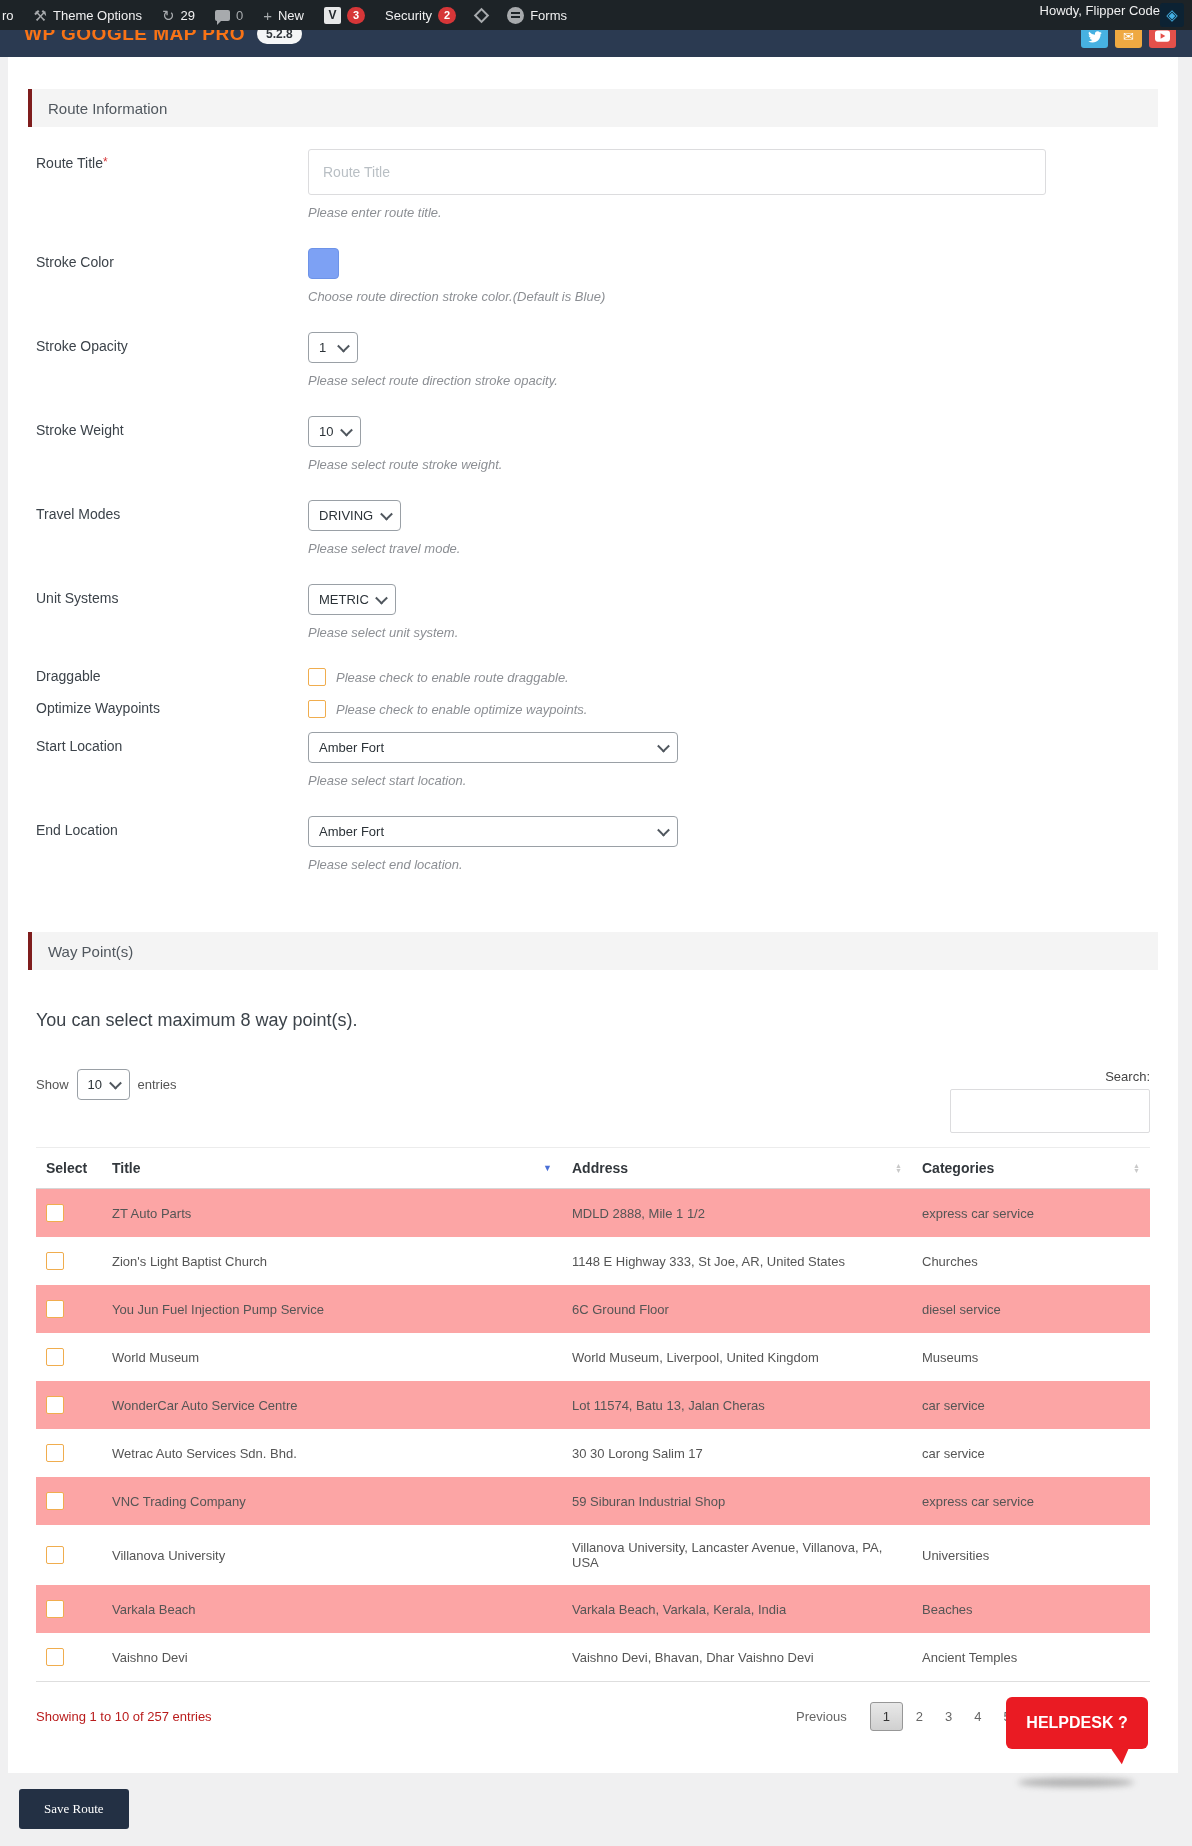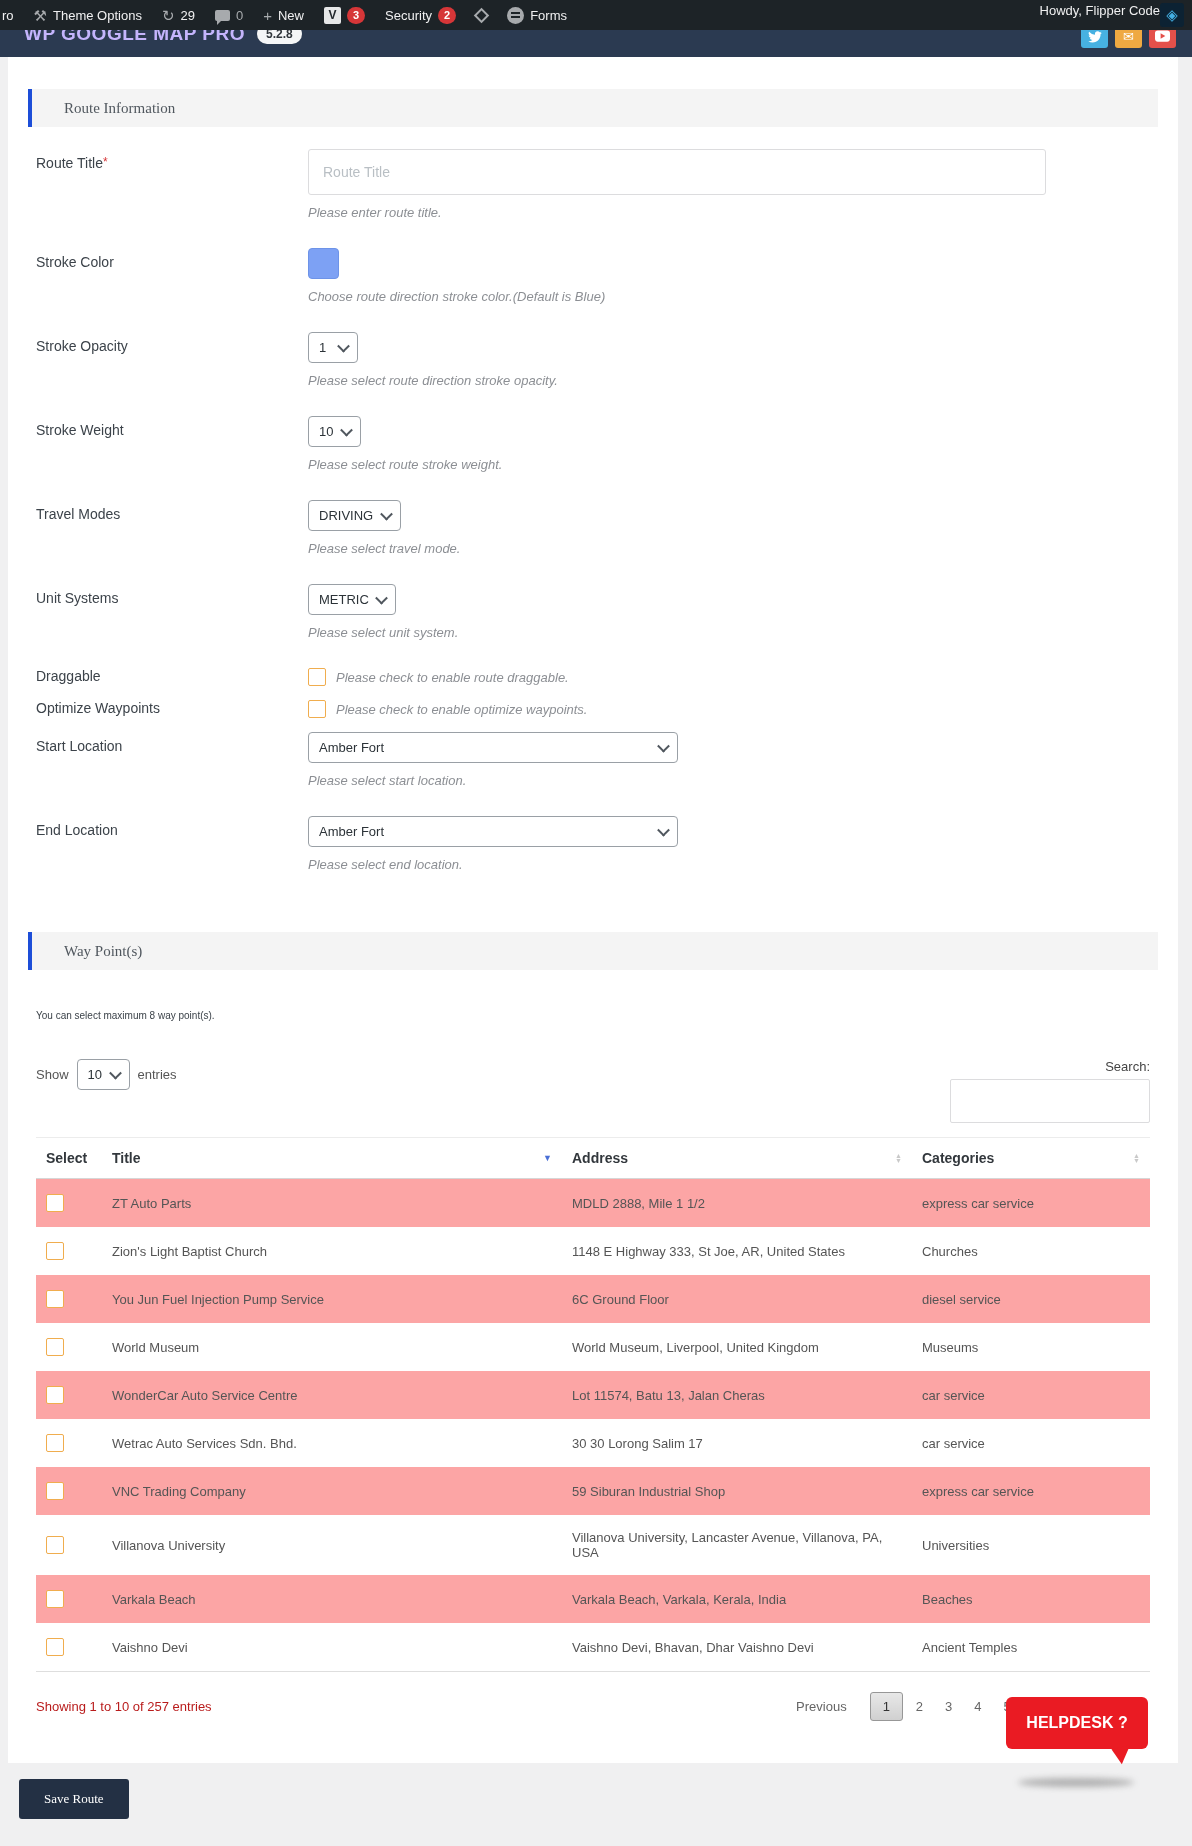--- a/index.html
+++ b/index.html
@@ -20,50 +20,50 @@
   .vc-ico { width:17px; height:17px; background:#e6e7e8; color:#23282d; border-radius:2px; font-weight:bold; font-size:12px; display:flex; align-items:center; justify-content:center; }
   .diamond-ico { width:11px; height:11px; border:2px solid #a7aaad; transform:rotate(45deg); display:inline-block; }
   .forms-ico { width:17px; height:17px; border-radius:50%; background:#a7aaad; position:relative; display:inline-block; }
   .forms-ico:after { content:""; position:absolute; left:4px; top:5px; width:9px; height:2px; background:#1d2327; box-shadow:0 4px 0 #1d2327; }
   .ab-right { display:flex; gap:0; padding-right:8px; }
   .avatar { width:24px; height:24px; border-radius:3px; background:#0c2233; color:#43b0e4; font-size:15px; display:flex; align-items:center; justify-content:center; }
 
   
   #pluginbar { height:27px; background:#2b3a51; overflow:hidden; display:flex; align-items:flex-start; justify-content:space-between; padding:0 16px 0 24px; }
   .pb-left { display:flex; align-items:center; gap:12px; margin-top:-7px; }
-  .pb-title { color:#c4b5fd; font-size:19px; font-weight:bold; letter-spacing:.5px; white-space:nowrap; }
+  .pb-title { color:#f97316; font-size:19px; font-weight:bold; letter-spacing:.5px; white-space:nowrap; }
   .pb-version { background:#f5f6f7; color:#32373c; font-size:12px; font-weight:bold; padding:3px 9px; border-radius:10px; }
   .pb-icons { display:flex; gap:7px; margin-top:-6px; }
   .pb-icon { width:27px; height:24px; border-radius:3px; display:flex; align-items:center; justify-content:center; color:#fff; font-size:13px; }
   .pb-icon.tw { background:#47b1e2; } .pb-icon.em { background:#efa942; } .pb-icon.vd { background:#e4504a; }
 
   
   #panel { margin-left:8px; width:1170px; background:#ffffff; padding:32px 20px 42px 20px; }
-  .section-bar { background:#f4f4f4; border-left:4px solid #1d4ed8; height:38px; display:flex; align-items:center; padding-left:32px; font-size:15px; color:#50575e;font-family:Liberation Serif, serif; }
+  .section-bar { background:#f4f4f4; border-left:4px solid #7f1d1d; height:38px; display:flex; align-items:center; padding-left:16px; font-size:15px; color:#50575e; }
   .form-area { padding:22px 12px 4px 8px; }
   .form-row { display:flex; margin-bottom:28px; }
   .form-row.tight { margin-bottom:14px; }
   .f-label { width:272px; flex:0 0 272px; font-size:14px; color:#3c434a; padding-top:6px; }
   .f-label .req { color:#d63638; font-size:12px; vertical-align:top; }
   .f-ctrl { flex:1; }
   .help { margin-top:10px; font-size:13px; font-style:italic; color:#8c8f94; }
   .text-input { width:738px; height:46px; border:1px solid #dcdcde; border-radius:3px; padding:0 14px; font-size:14px; color:#2c3338; font-family:"Liberation Sans",sans-serif; }
   .text-input::placeholder { color:#b9bfc4; }
   .swatch { width:31px; height:31px; border-radius:4px; background:#7da1f4; border:1px solid #6d93e8; cursor:pointer; }
   .selwrap { position:relative; display:inline-block; }
   .selwrap:after { content:""; position:absolute; right:10px; top:50%; width:7px; height:7px; border-right:2px solid #50575e; border-bottom:2px solid #50575e; transform:translateY(-70%) rotate(45deg); pointer-events:none; }
   select { appearance:none; -webkit-appearance:none; border:1px solid #9aa0a6; border-radius:4px; background:#fff; font-size:13px; color:#2c3338; height:31px; padding:0 26px 0 10px; font-family:"Liberation Sans",sans-serif; cursor:pointer; }
   select.sm { min-width:50px; }
   select.wide { width:370px; }
   .cb { appearance:none; -webkit-appearance:none; width:18px; height:18px; border:1px solid #f0ad4e; border-radius:2px; background:#fff; cursor:pointer; vertical-align:middle; }
   .cb-row { display:flex; align-items:center; gap:10px; }
   .cb-row .help { margin-top:0;text-align:center; }
 
   
-  .wp-note { font-size:10px; color:#3c434a; margin:40px 8px 0 8px; }
+  .wp-note { font-size:18px; color:#3c434a; margin:40px 8px 0 8px; }
   .tbl-controls { display:flex; justify-content:space-between; align-items:flex-start; margin:38px 8px 0 8px; }
   .show-entries { display:flex; align-items:center; gap:8px; font-size:13px; color:#555; }
   .search-box { display:flex; flex-direction:column; align-items:flex-end; }
   .search-box label { font-size:13px; color:#444; margin-bottom:5px; }
   .search-input { width:200px; height:44px; border:1px solid #dcdcde; border-radius:2px; padding:0 10px; font-size:13px; font-family:"Liberation Sans",sans-serif; }
 
   table.wp-table { width:calc(100% - 16px); margin:14px 8px 0 8px; border-collapse:collapse; border-top:1px solid #ececec; }
   .wp-table th { text-align:left; font-size:14px; color:#32373c; padding:12px 10px; border-bottom:1px solid #d6d6d6; cursor:pointer; }
   .wp-table th .th-inner { display:flex; align-items:center; }
   .sort-right { margin-left:auto; display:inline-flex; flex-direction:column; line-height:0; }

